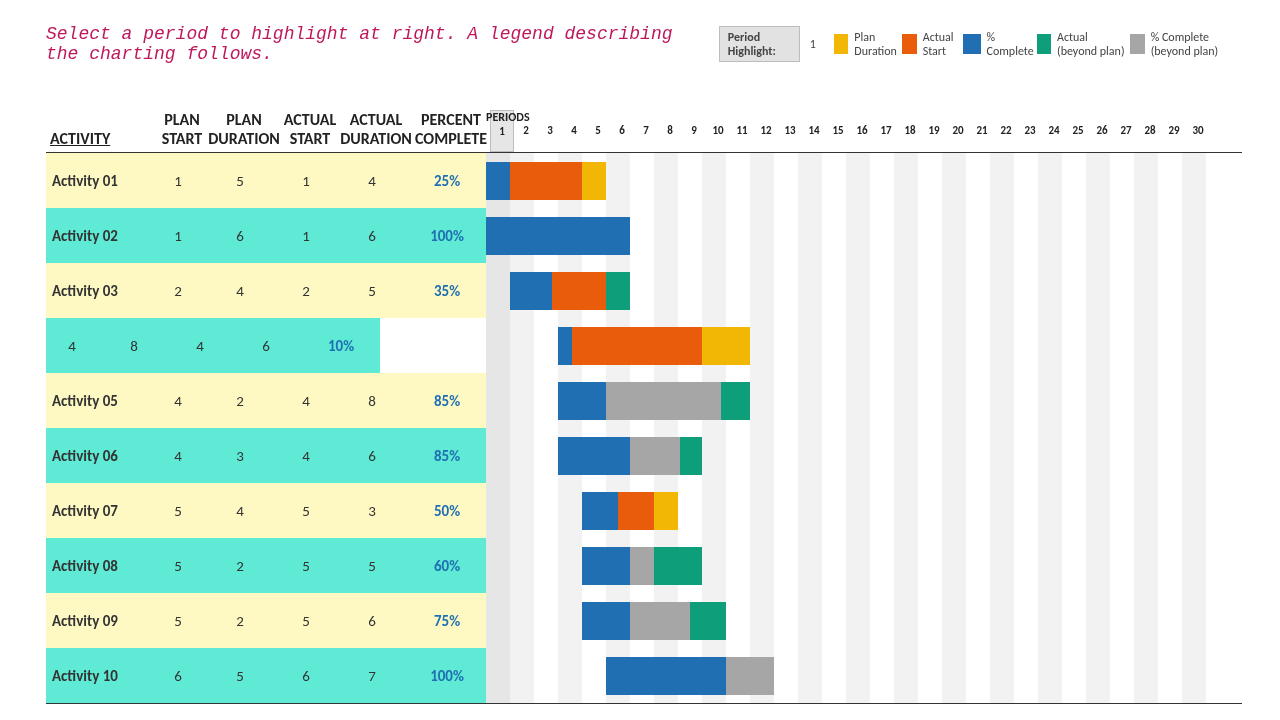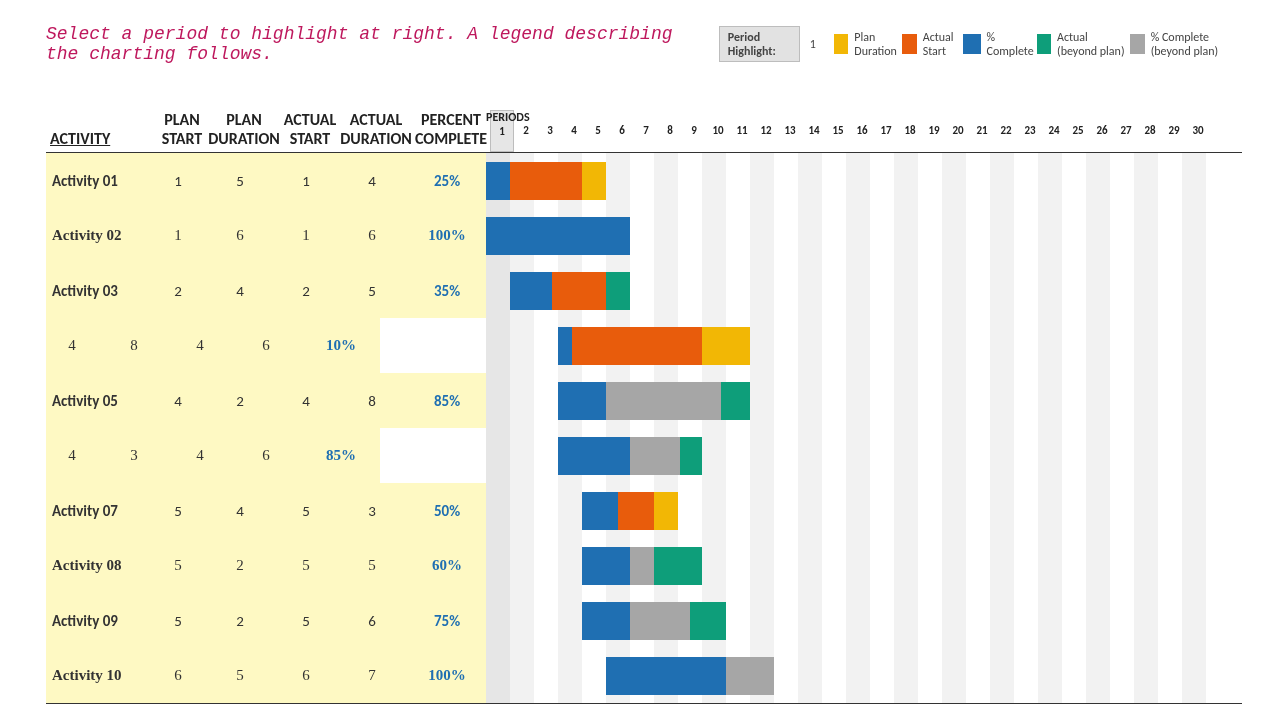--- a/index.html
+++ b/index.html
@@ -22,21 +22,21 @@
   .hcol.astart{width:60px;}
   .hcol.adur{width:72px;}
   .hcol.pct{width:78px;}
   .periods-header-label{position:absolute;top:0;left:440px;font-weight:bold;font-size:12px;}
   .ph{width:24px;text-align:center;font-weight:bold;font-size:11px;padding:14px 0 4px 0;color:#222;}
   .ph.highlight{background:#e6e6e6;border:1px solid #bdbdbd;box-sizing:border-box;}
   .rows{border-bottom:1.5px solid #333;}
   .row{display:flex;height:55px;align-items:stretch;}
   .row.odd .left .cell{background:#fef9c3;}
   .row.odd .left .cell.activity{font-weight:bold;}
-  .row.even .left .cell{background:#fef9c3;font-family:Liberation Serif, serif;}
+  .row.even .left .cell{background:#5eead4;}
   .row.even .left .cell.activity{font-weight:bold;}
   .left{display:flex;width:440px;}
   .cell{display:flex;align-items:center;justify-content:center;font-size:15px;color:#333;height:100%;box-sizing:border-box;}
   .cell.activity{width:106px;justify-content:flex-start;padding-left:6px;font-size:15px;}
   .cell.pstart{width:52px;}
   .cell.pdur{width:72px;}
   .cell.astart{width:60px;}
   .cell.adur{width:72px;}
   .cell.pct{width:78px;color:#1F6FB2;font-weight:bold;}
   .gantt{position:relative;flex:1;display:flex;}
@@ -369,20 +369,21 @@
               <div class="bar" style="left: 72px; width: 48px; background: rgb(242, 183, 5);"></div>
               <div class="bar" style="left: 72px; width: 48px; background: rgb(232, 92, 12);"></div>
               <div class="bar" style="left: 120px; width: 144px; background: rgb(14, 158, 122);"></div>
               <div class="bar" style="left: 72px; width: 48px; background: rgb(31, 111, 178);"></div>
               <div class="bar" style="left: 120px; width: 115.2px; background: rgb(166, 166, 166);"></div>
             </div>
           </div>
         </div>
         <div class="row even">
           <div class="left">
+            <div class="cell activity">Activity 06</div>
             <div class="cell pstart">4</div>
             <div class="cell pdur">3</div>
             <div class="cell astart">4</div>
             <div class="cell adur">6</div>
             <div class="cell pct">85%</div>
           </div>
           <div class="gantt">
             <div class="pcell" style="background: rgb(230, 230, 230);"></div>
             <div class="pcell stripe"></div>
             <div class="pcell"></div>

